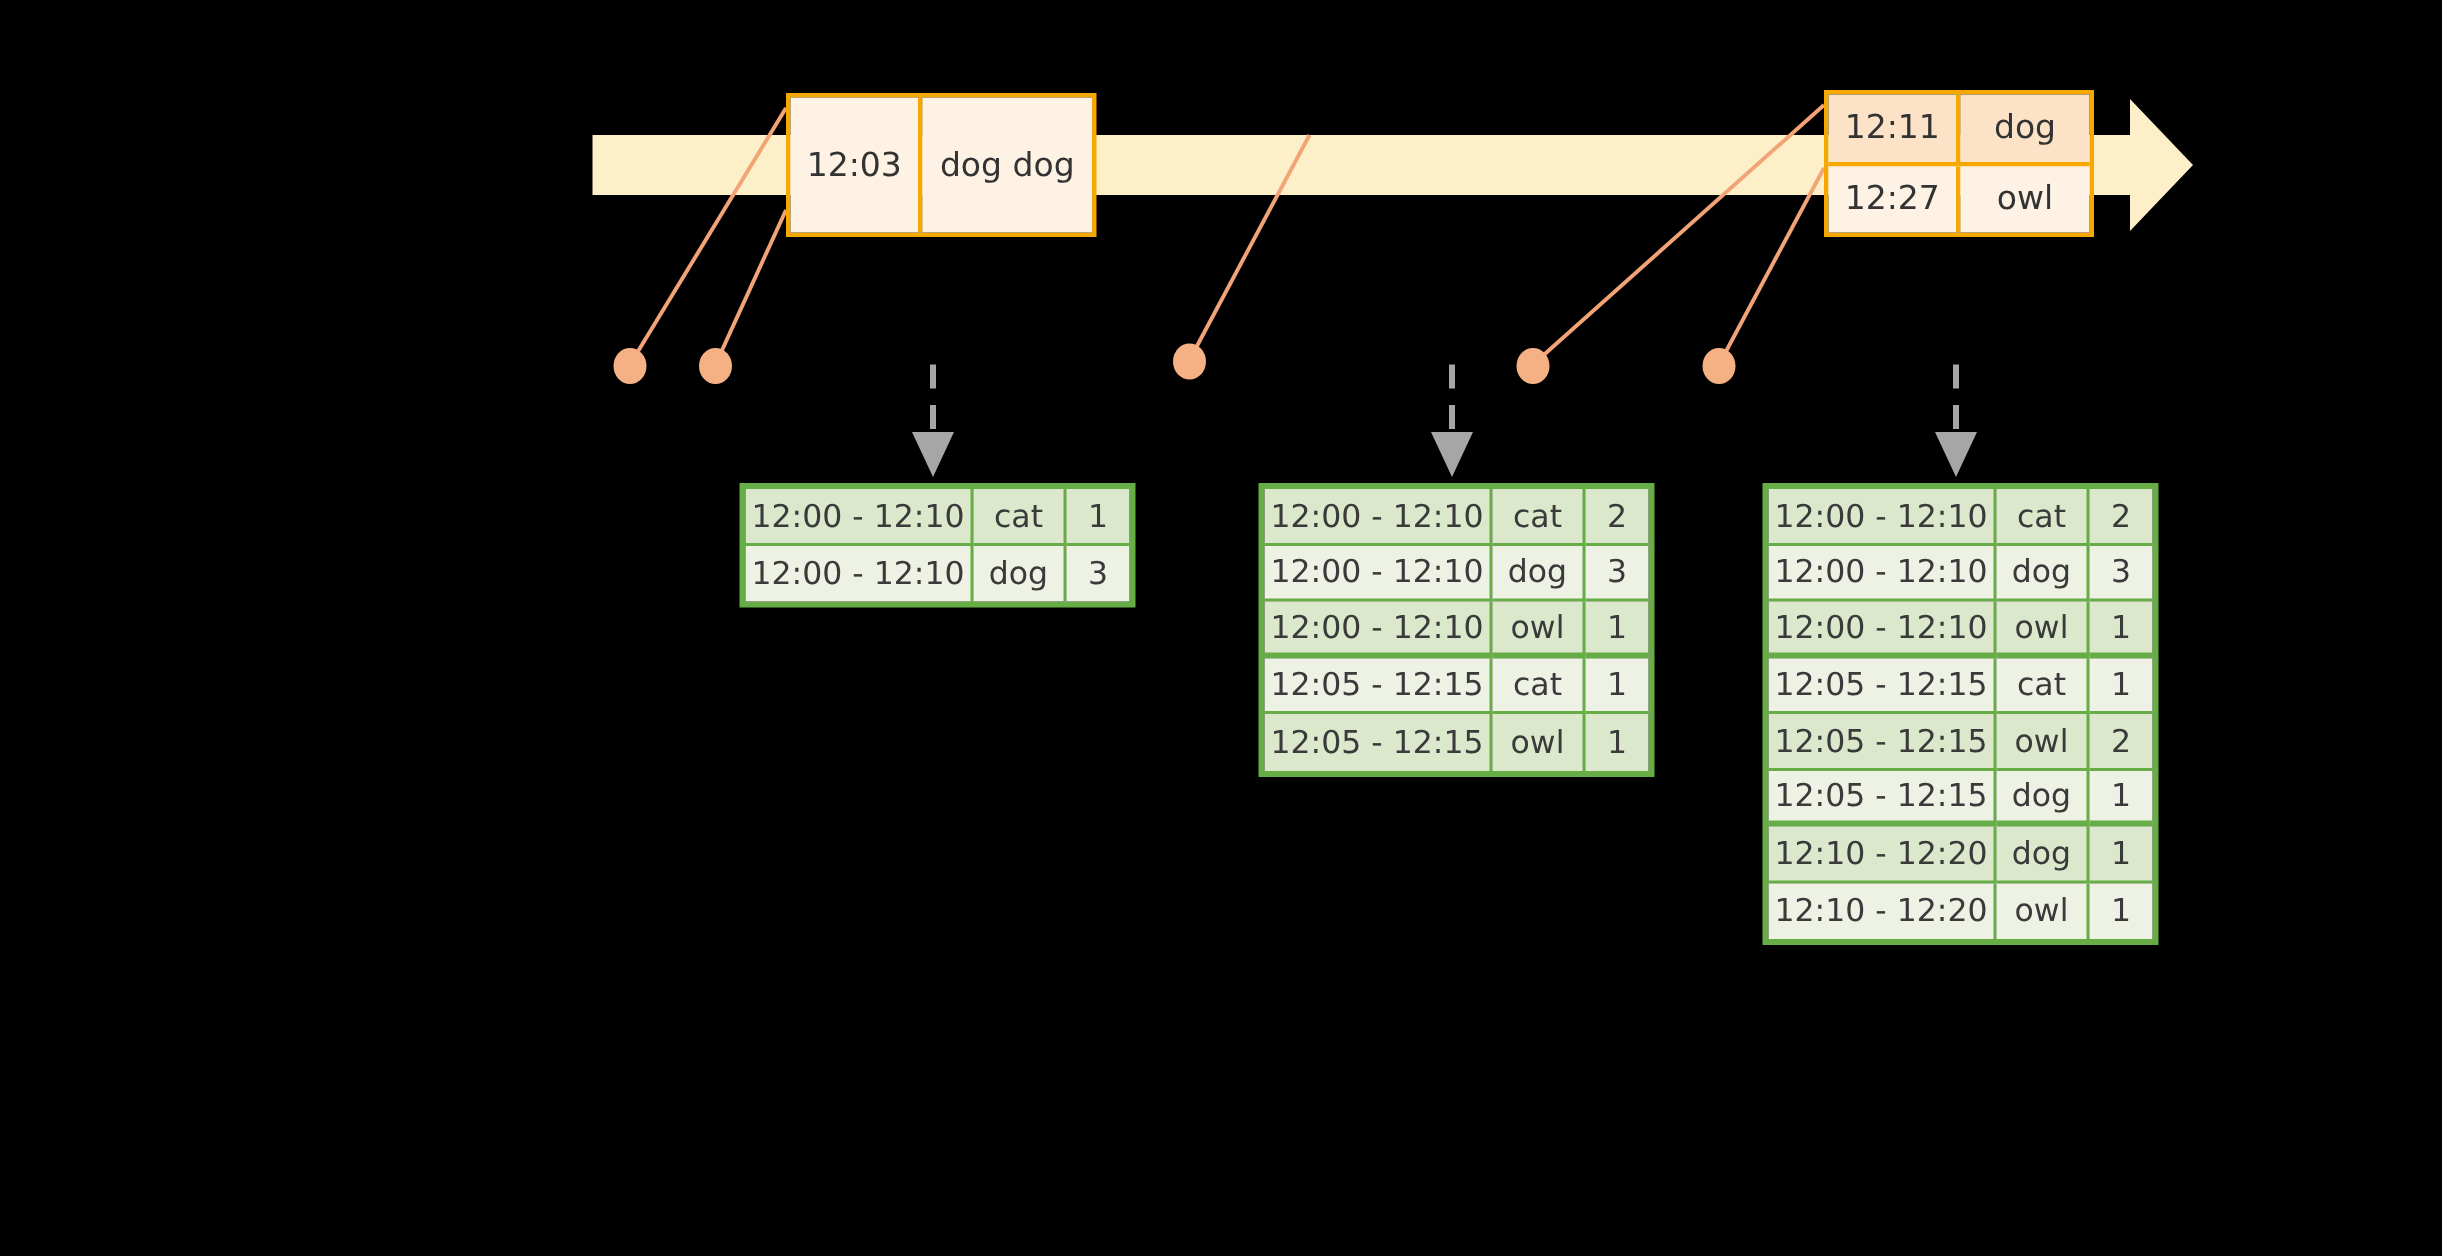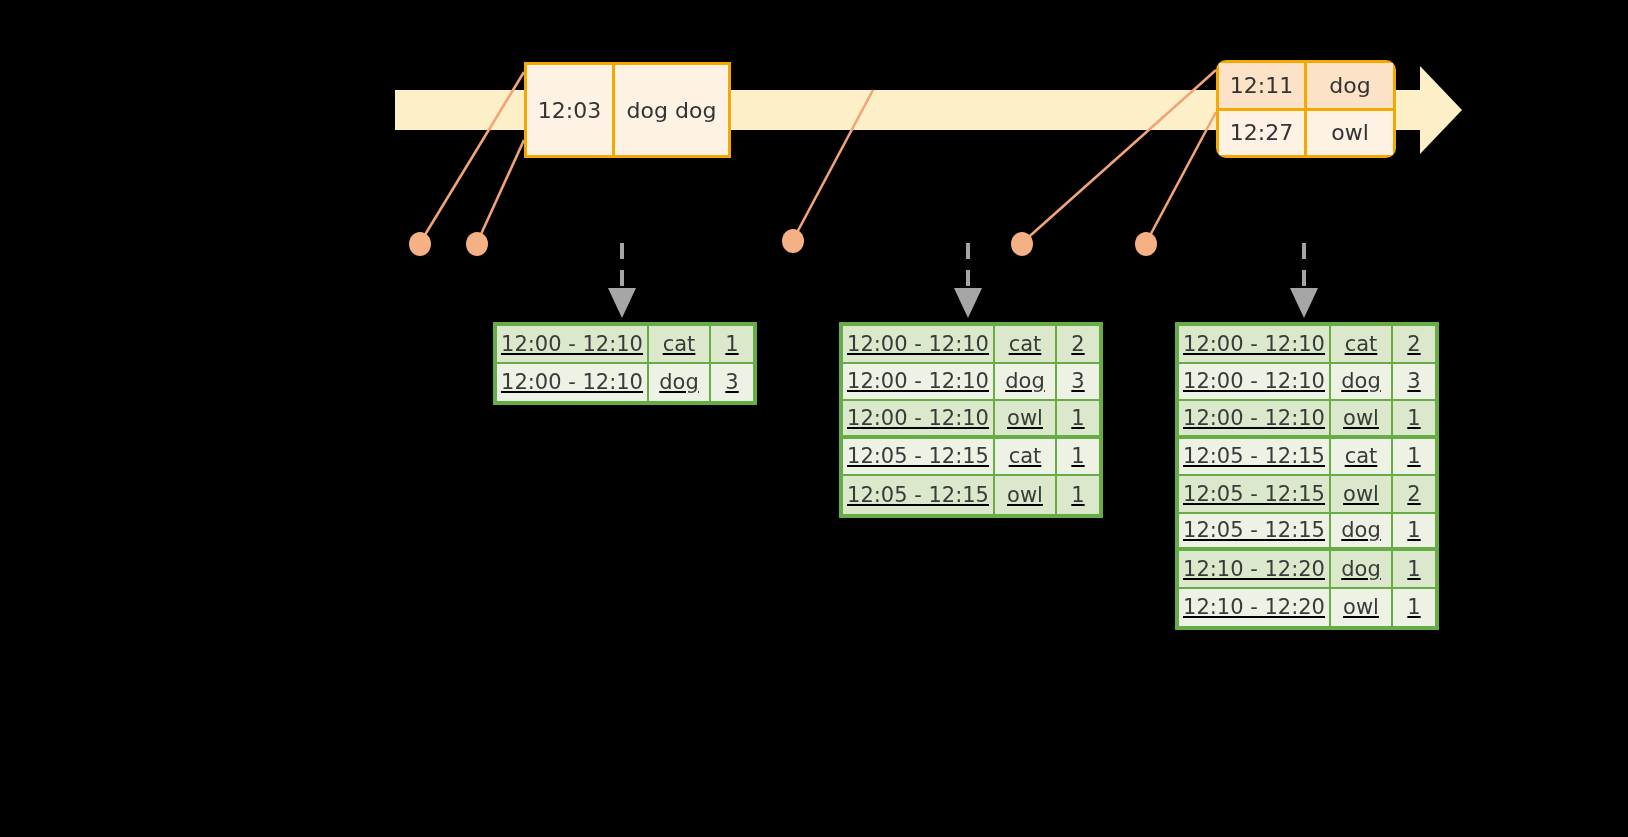--- a/index.html
+++ b/index.html
@@ -65,21 +65,20 @@
     border: 4px solid #67AD45;
     box-sizing: border-box;
     display: flex;
     flex-direction: column;
     z-index: 4;
   }
   .res-row {
     display: flex;
     flex-direction: row;
     height: 37.5px;
-    text-decoration: underline;
   }
   .res-cell {
     display: flex;
     align-items: center;
     justify-content: center;
     color: #3a3a3a;
     font-size: 21px;
     box-sizing: border-box;
     border: 2px solid #67AD45;
     border-top: none;
@@ -137,21 +136,21 @@
   </svg>
 
   <div class="event-group" style="left:524px; top:62px; width:207px; height:96px;">
     <div class="event-row shade-b">
       <div class="ev-cell ev-time">12:03</div>
       <div class="ev-cell ev-words">dog dog</div>
     </div>
   </div>
 
 
-  <div class="event-group" style="left:1216px; top:60px; width:180px; height:98px;border-radius:10px;">
+  <div class="event-group" style="left:1216px; top:60px; width:180px; height:98px;">
     <div class="event-row shade-a">
       <div class="ev-cell ev-time">12:11</div>
       <div class="ev-cell ev-words">dog</div>
     </div>
     <div class="event-row shade-b">
       <div class="ev-cell ev-time">12:27</div>
       <div class="ev-cell ev-words">owl</div>
     </div>
   </div>
 

